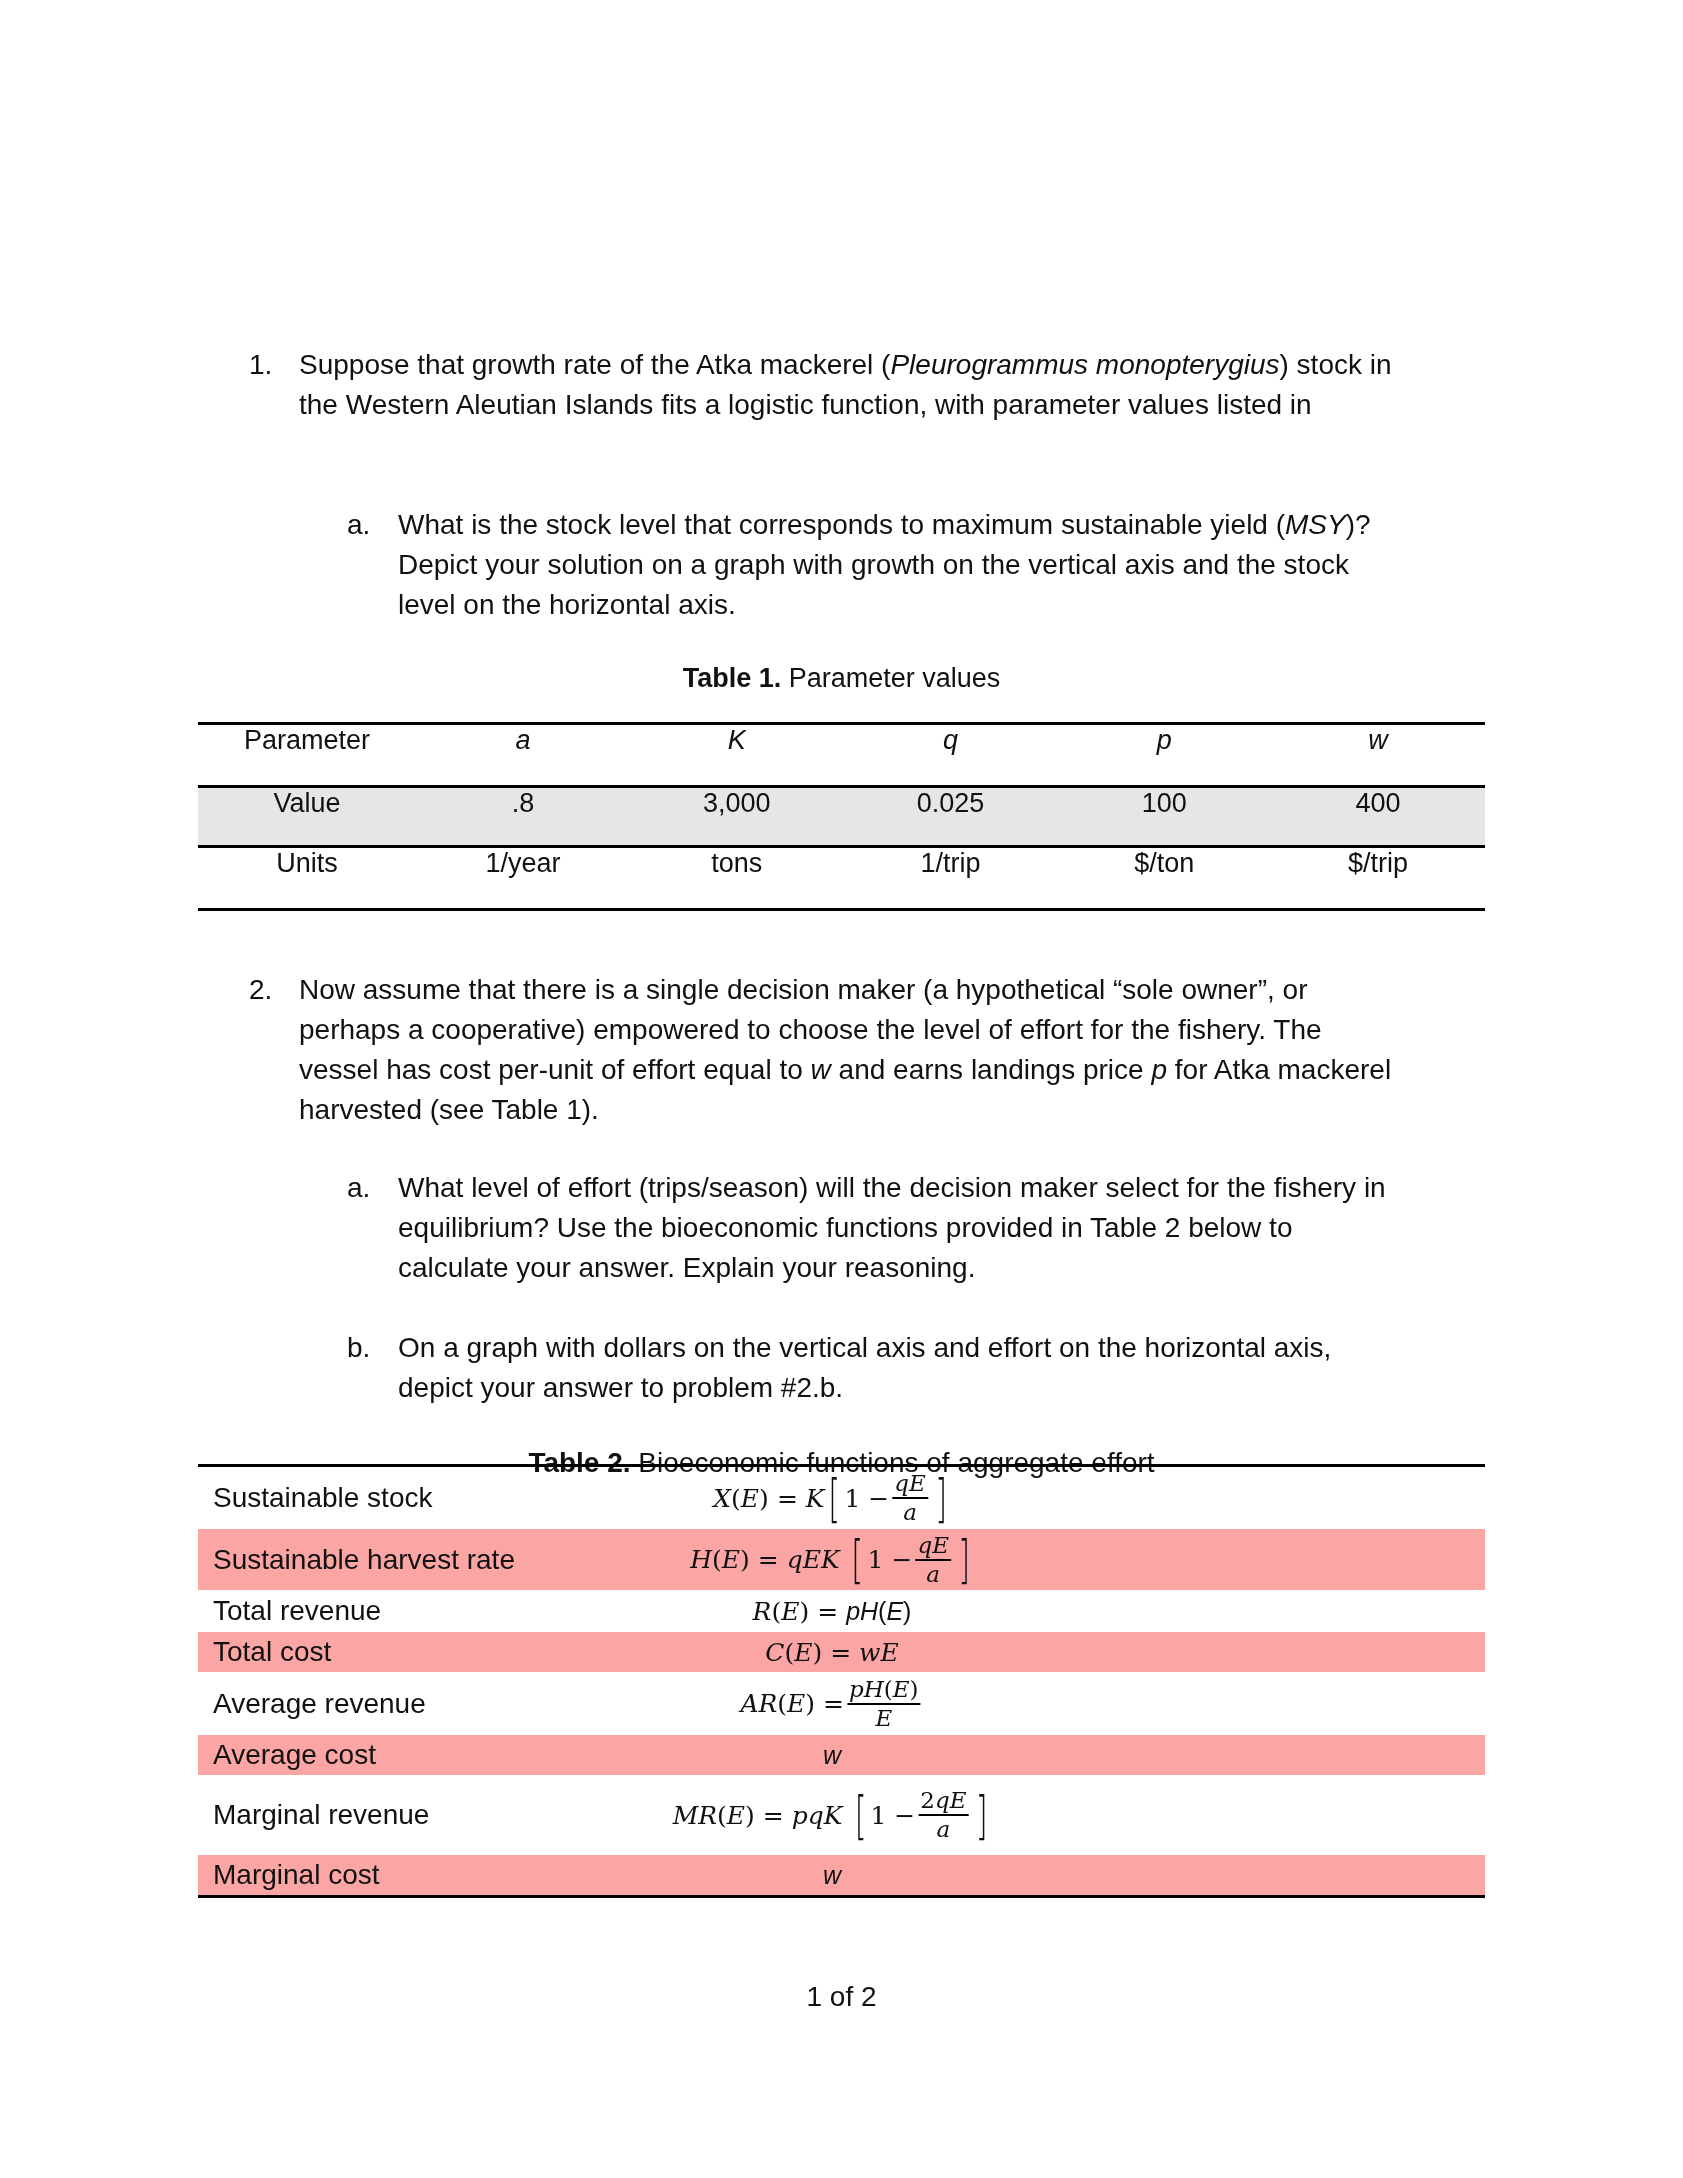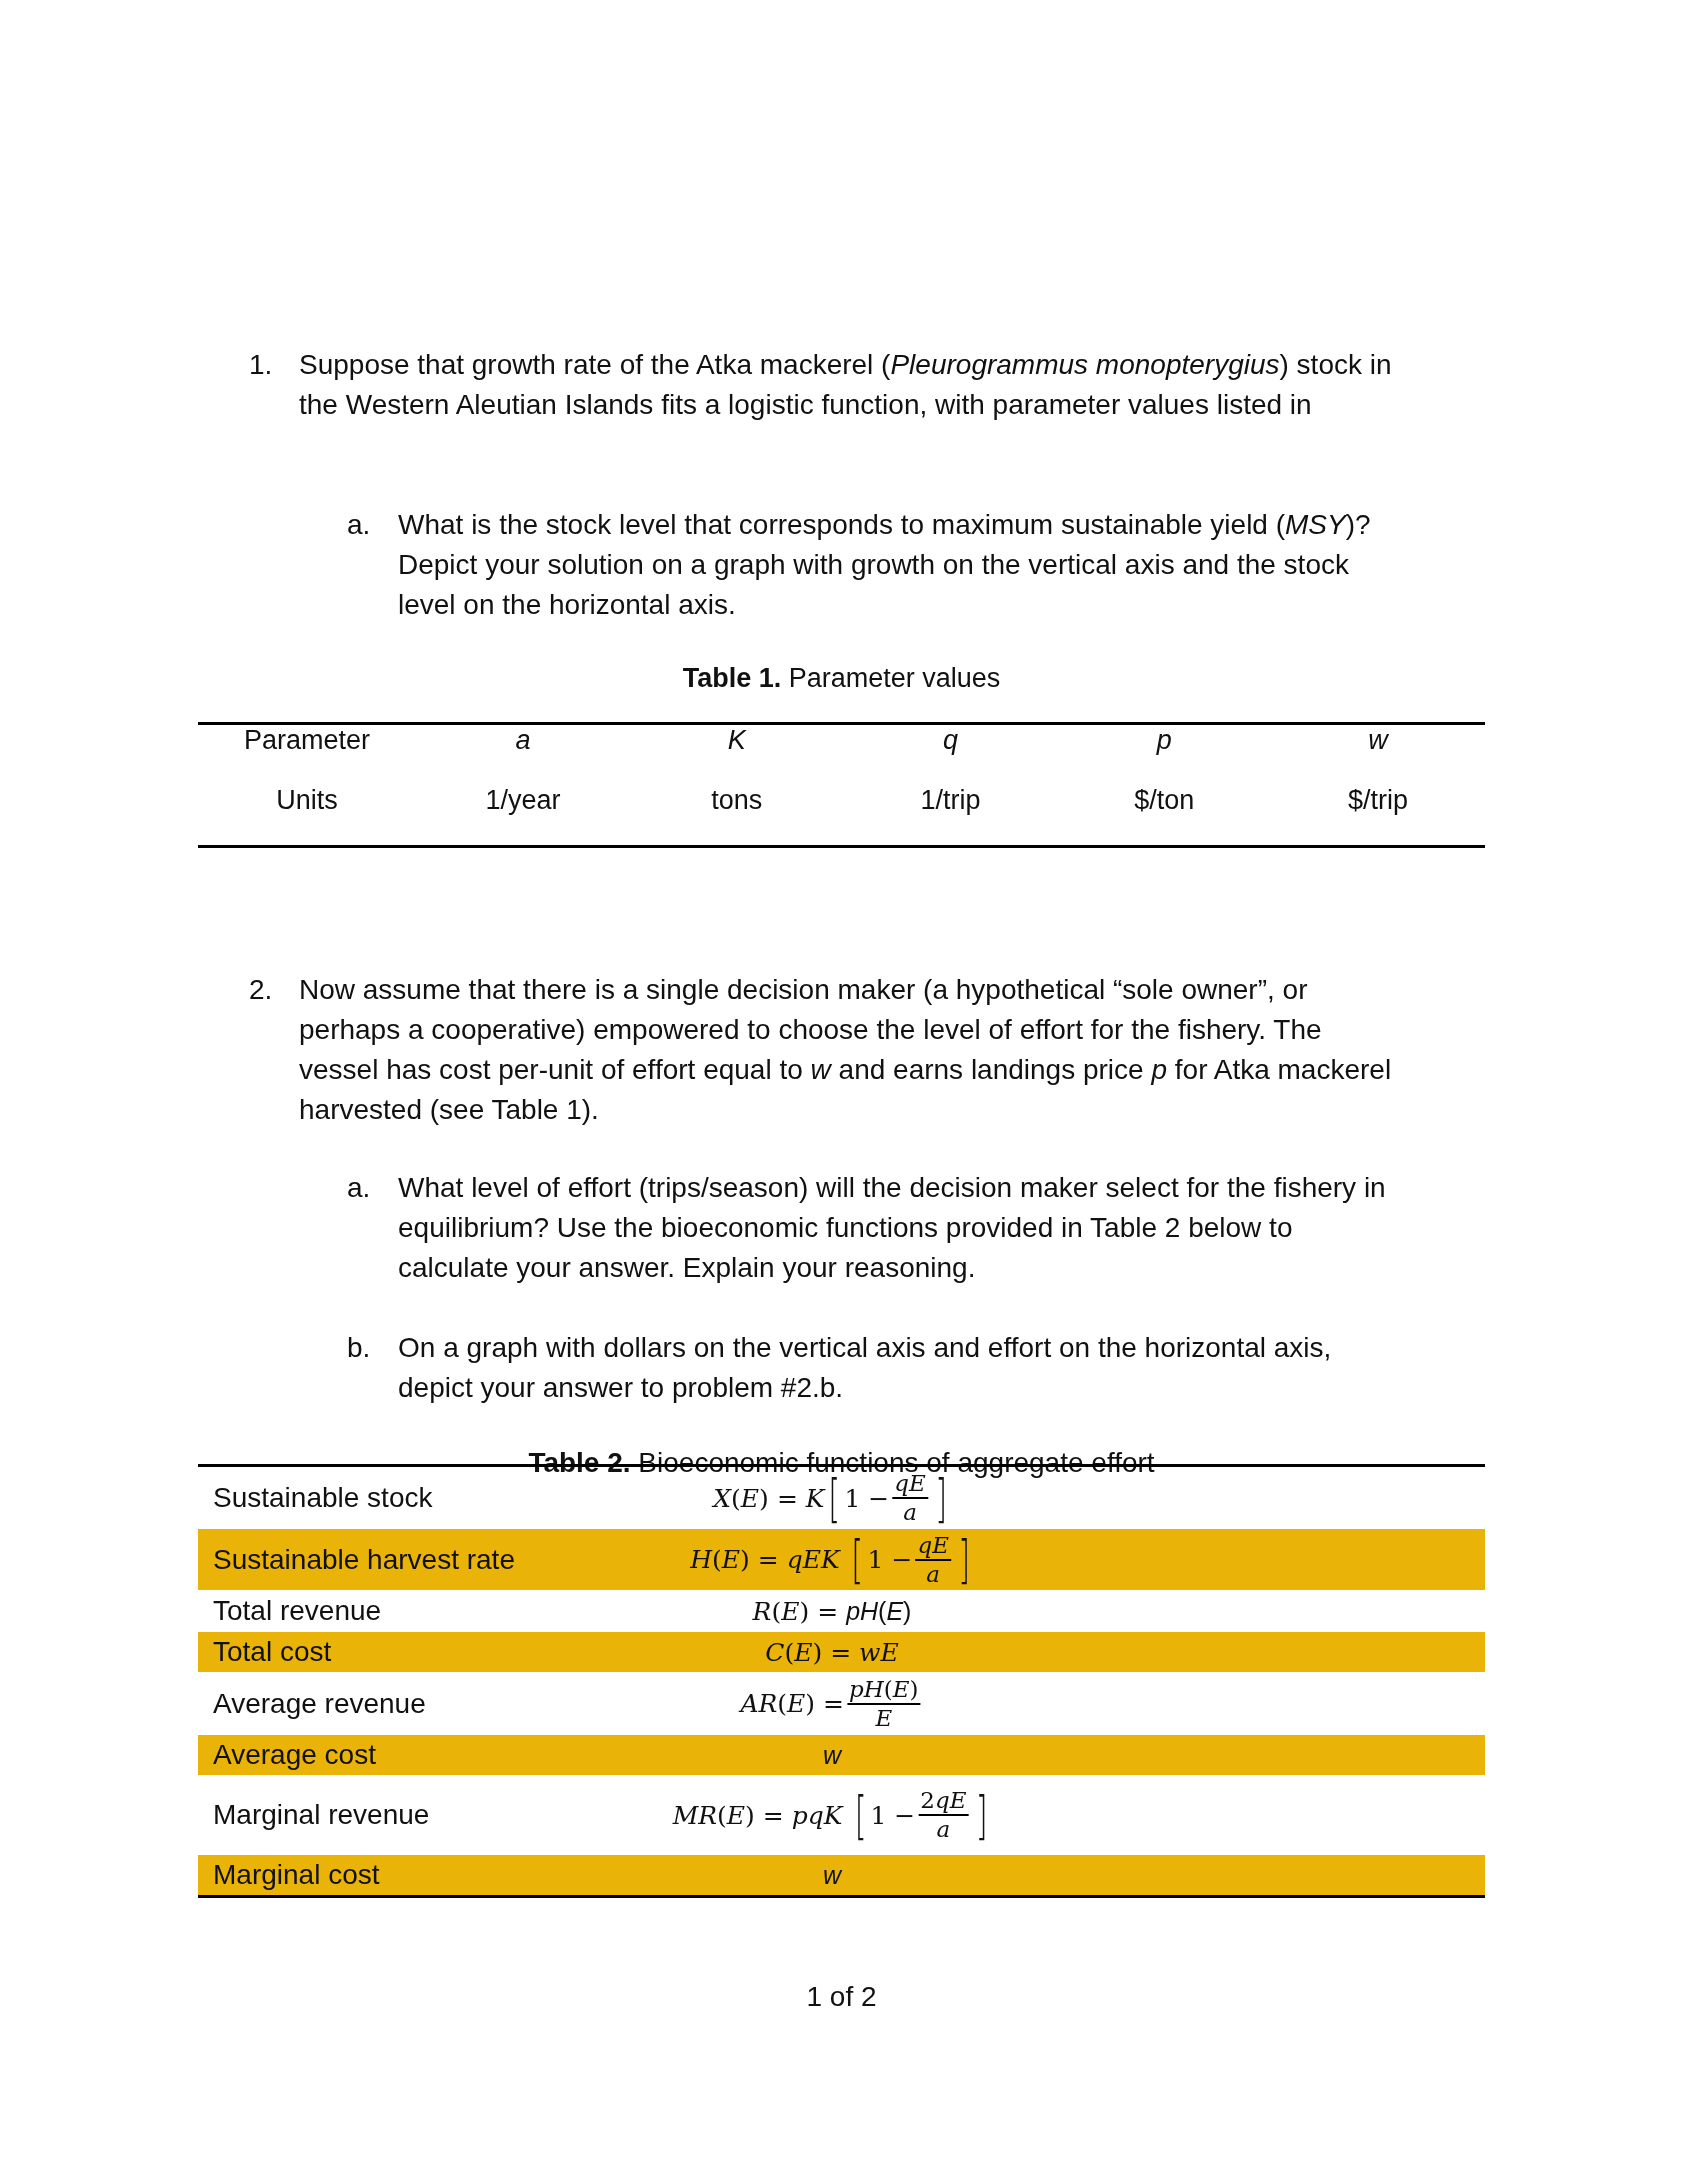--- a/index.html
+++ b/index.html
@@ -17,21 +17,21 @@
   .t1 { position: absolute; left: 198px; top: 722px; width: 1287px; border-top: 3px solid #000; border-bottom: 3px solid #000; }
   .t1 .row { display: flex; height: 60px; align-items: flex-start; font-size: 27px; }
   .t1 .row.shade { background: #e6e6e6; border-top: 3px solid #000; border-bottom: 3px solid #000; height: 57px; }
   .t1 .cell { text-align: center; flex: 1 1 0; }
   .t1 .cell.first { flex: 0 0 218px; }
   .t1 .cell.sym { font-style: italic; }
 
   
   .t2 { position: absolute; left: 198px; top: 1464px; width: 1287px; border-top: 3px solid #000; border-bottom: 3px solid #000; }
   .t2 .row { display: flex; align-items: center; font-size: 28px; position: relative; }
-  .t2 .row.shade { background: #eab308; }
+  .t2 .row.shade { background: #fca5a5; }
   .t2 .label { position: absolute; left: 15px; }
   .t2 .formula { position: absolute; left: 634px; transform: translateX(-50%); white-space: nowrap;
                  font-family: "DejaVu Serif", "Liberation Serif", serif; font-size: 25px; display: flex; align-items: center; }
   .mi { font-style: italic; }
   .sans-it { font-family: "Liberation Sans", sans-serif; font-style: italic; font-size: 25px; }
   .frac { display: inline-flex; flex-direction: column; align-items: center; vertical-align: middle; margin: 0 3px; line-height: 1; }
   .frac .n { padding: 0 2px 2px; border-bottom: 2px solid #000; font-size: 23px; }
   .frac .d { padding-top: 2px; font-size: 23px; }
   .brk { font-size: 51px; font-weight: 100; line-height: 1; transform: scaleX(0.6); display: inline-block; font-family: "DejaVu Sans", sans-serif; }
   .sp { display: inline-block; width: 8px; }
@@ -59,20 +59,28 @@
 </div>
 
 <div class="t1">
   <div class="row">
     <div class="cell first">Parameter</div>
     <div class="cell sym">a</div>
     <div class="cell sym">K</div>
     <div class="cell sym">q</div>
     <div class="cell sym">p</div>
     <div class="cell sym">w</div>
+  </div>
+  <div class="row shade">
+    <div class="cell first">Value</div>
+    <div class="cell">.8</div>
+    <div class="cell">3,000</div>
+    <div class="cell">0.025</div>
+    <div class="cell">100</div>
+    <div class="cell">400</div>
   </div>
   <div class="row">
     <div class="cell first">Units</div>
     <div class="cell">1/year</div>
     <div class="cell">tons</div>
     <div class="cell">1/trip</div>
     <div class="cell">$/ton</div>
     <div class="cell">$/trip</div>
   </div>
 </div>

